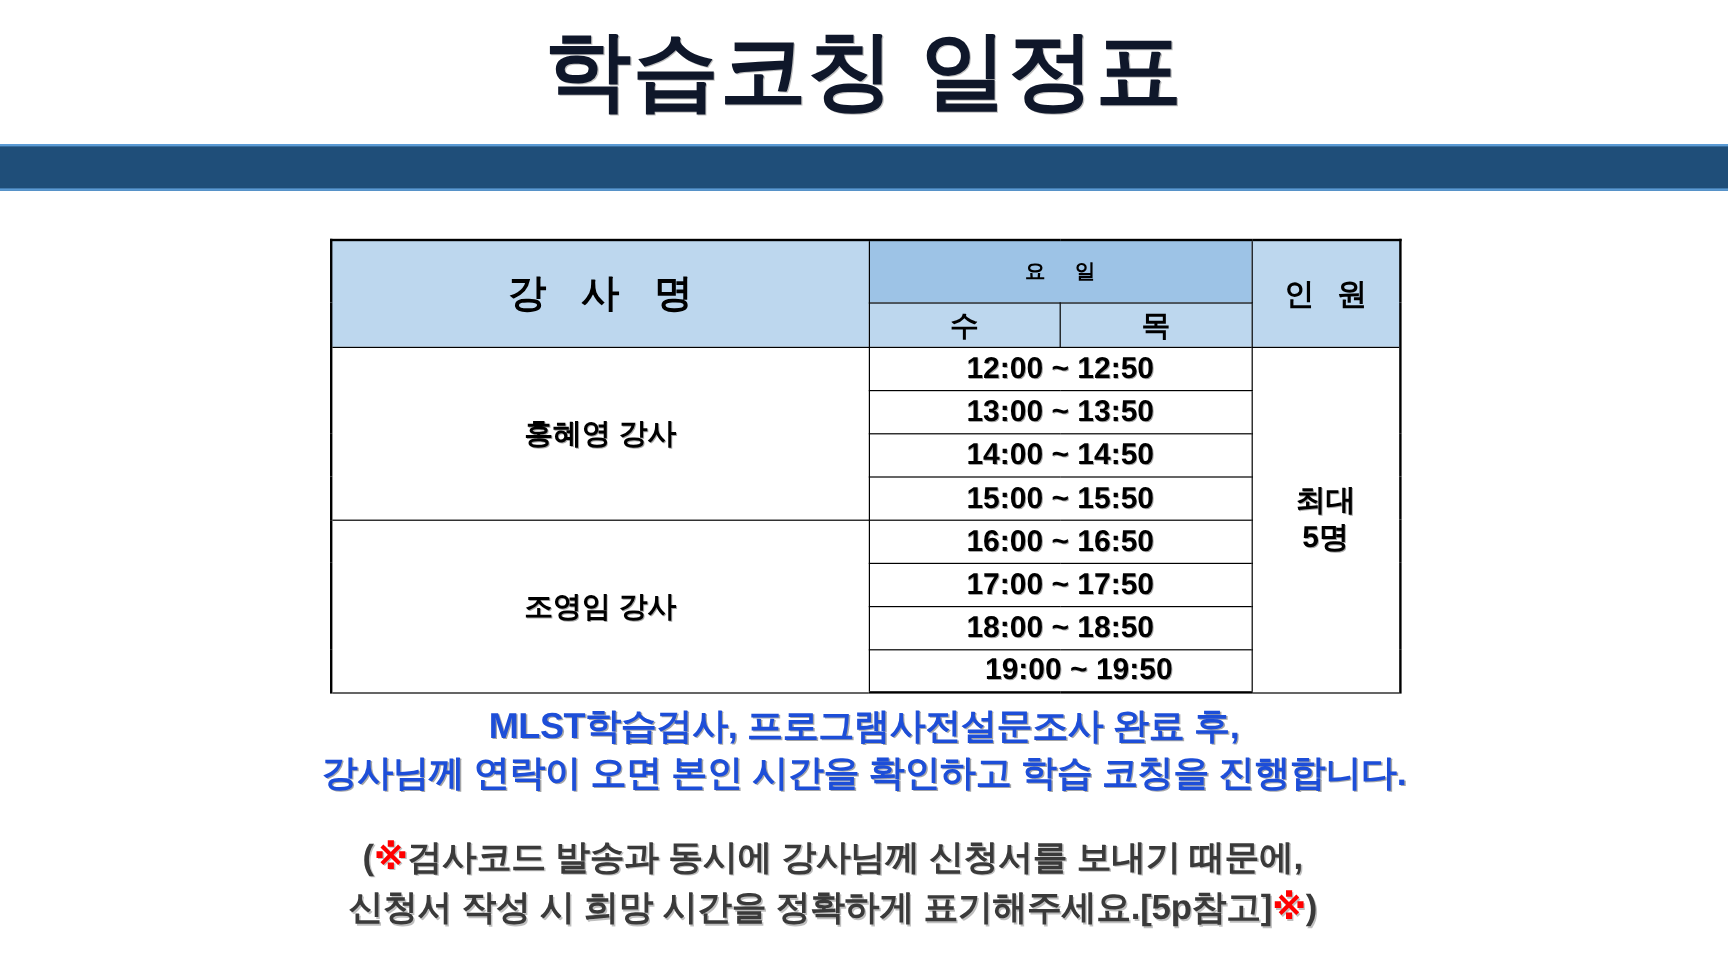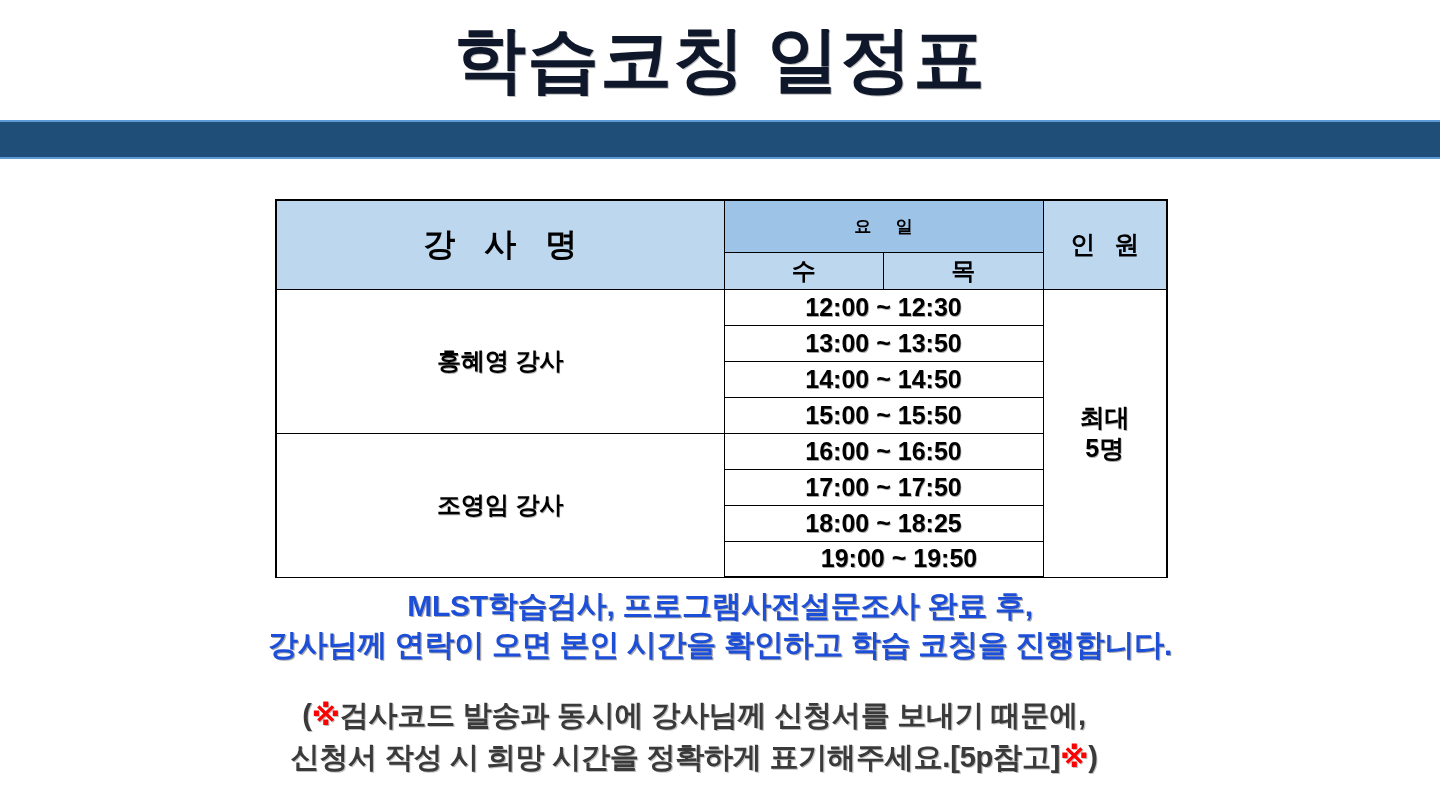--- a/index.html
+++ b/index.html
@@ -176,21 +176,21 @@
         <td colspan="2" class="th-day hdr-dark outer-t">요 일</td>
         <td rowspan="2" class="th-count hdr-light outer-r outer-t">인 원</td>
       </tr>
       <tr>
         <td class="th-sub th-sub-su hdr-light">수</td>
         <td class="th-sub th-sub-mok hdr-light">목</td>
       </tr>
 
       <tr>
         <td rowspan="4" class="cell-name outer-l row-div-top">홍혜영 강사</td>
-        <td colspan="2" class="cell-time row-div-top">12:00 ~ 12:30</td>
+        <td colspan="2" class="cell-time row-div-top">12:00 ~ 12:50</td>
         <td rowspan="8" class="cell-count outer-r row-div-top">최대
 5명</td>
       </tr>
       <tr>
         <td colspan="2" class="cell-time">13:00 ~ 13:50</td>
       </tr>
       <tr>
         <td colspan="2" class="cell-time">14:00 ~ 14:50</td>
       </tr>
       <tr>
@@ -198,21 +198,21 @@
       </tr>
 
       <tr>
         <td rowspan="4" class="cell-name outer-l row-div-top">조영임 강사</td>
         <td colspan="2" class="cell-time row-div-top">16:00 ~ 16:50</td>
       </tr>
       <tr>
         <td colspan="2" class="cell-time">17:00 ~ 17:50</td>
       </tr>
       <tr>
-        <td colspan="2" class="cell-time">18:00 ~ 18:25</td>
+        <td colspan="2" class="cell-time">18:00 ~ 18:50</td>
       </tr>
       <tr>
         <td colspan="2" class="cell-time outer-b">19:00 ~ 19:50</td>
       </tr>
     </tbody>
   </table>
 
   <div class="note-main">
     <span class="line">MLST학습검사, 프로그램사전설문조사 완료 후,</span>
     <span class="line">강사님께 연락이 오면 본인 시간을 확인하고 학습 코칭을 진행합니다.</span>

